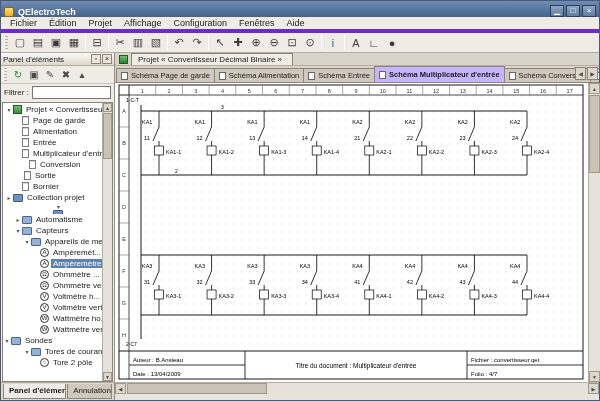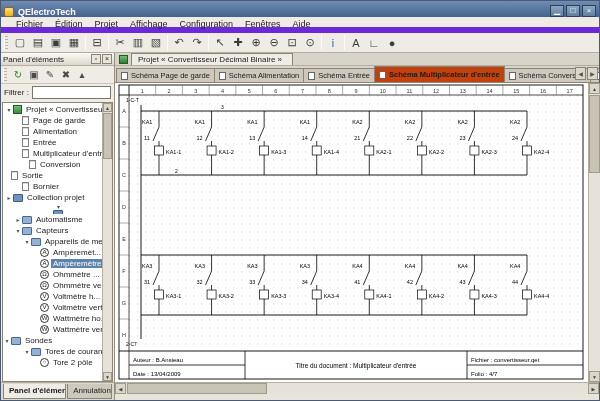--- a/index.html
+++ b/index.html
@@ -7,21 +7,21 @@
   body { font-family:"Liberation Sans", sans-serif; font-size:9px; color:#1b1b1b; background:#e8e4dc; }
   .app { width:600px; height:401px; display:flex; flex-direction:column; border:1px solid #4a5a74; background:#e8e4dc; }
 
   
   .titlebar { height:16px; flex:none; background:linear-gradient(#6e8cb4,#46638e); display:flex; align-items:flex-end; padding:0 3px; color:#fff; }
   .title-icon { width:10px; height:10px; background:linear-gradient(#ffe07a,#e8ae2a); border:1px solid #8a6a12; border-radius:2px; flex:none; }
   .title-text { flex:1; margin-left:4px; font-weight:bold; font-size:9px; white-space:nowrap; overflow:hidden; }
   .win-btn { width:14px; height:12px; margin-left:2px; background:linear-gradient(#8ea6c2,#5f7ea2); border:1px solid #2f4059; color:#fff; font-size:8px; line-height:10px; text-align:center; flex:none; }
 
   
-  .menubar { height:16px; flex:none; background:#efece6; border-bottom:6px solid #6d28d9; display:flex; padding-left:9px; }
+  .menubar { height:16px; flex:none; background:#efece6; border-bottom:4px solid #6d28d9; display:flex; align-items:center; padding-left:3px; }
   .menu-item { padding:2px 6px; white-space:nowrap; }
 
   
   .toolbar { height:20px; flex:none; background:#efece6; border-bottom:1px solid #b4aea2; display:flex; align-items:center; padding:0 2px; overflow:hidden; }
   .grip { width:4px; height:14px; margin:0 3px 0 1px; background:repeating-linear-gradient(to bottom,#b9b3a7 0 1px,transparent 1px 3px); border-left:1px solid #fff; flex:none; }
   .tb-btn { width:18px; height:17px; flex:none; display:flex; align-items:center; justify-content:center; font-size:11px; color:#3c3c3c; border:1px solid transparent; border-radius:2px; }
   .tb-sep { width:1px; height:15px; background:#b4aea2; border-right:1px solid #fbfaf7; margin:0 2px; flex:none; }
 
   
   .bodyrow { flex:1; min-height:0; display:flex; }
@@ -61,21 +61,21 @@
   .p-tab.active { background:#efece6; font-weight:bold; }
 
   
   .main { flex:1; min-width:0; display:flex; flex-direction:column;justify-content:space-between; }
   .project-tab-row { height:13px; flex:none; background:#d9d4ca; border-bottom:1px solid #b4aea2; display:flex; align-items:flex-end; padding-left:2px; }
   .proj-icon { width:9px; height:9px; flex:none; background:linear-gradient(#6fbf6f,#2f7d2f); border:1px solid #1f5c1f; margin:0 3px 1px 2px; }
   .project-tab { background:#efece6; border:1px solid #8b8577; border-bottom:none; font-size:8px; padding:1px 10px 1px 6px; white-space:nowrap; overflow:hidden; }
 
   .schema-tab-row { height:17px; flex:none; background:#d9d4ca; border-bottom:1px solid #8b8577; display:flex; align-items:flex-end; padding:1px 24px 0 1px; position:relative; overflow:hidden; }
   .s-tab { flex:none; display:flex; align-items:center; gap:3px; font-size:7.5px; padding:2px 4px; height:14px; background:#cfc9bd; border:1px solid #8b8577; border-bottom:none; margin-right:-1px; white-space:nowrap; }
-  .s-tab.active { background:#c2410c; height:16px; font-weight:bold; }
+  .s-tab.active { background:#c4b5fd; height:16px; font-weight:bold; }
   .doc-icon { width:7px; height:8px; flex:none; background:#fff; border:1px solid #666; }
   .tab-scrolls { position:absolute; right:1px; bottom:2px; display:flex; gap:1px; }
   .tab-scroll-btn { width:11px; height:13px; background:#dcd7cb; border:1px solid #8b8577; font-size:6px; line-height:12px; text-align:center; color:#555; }
 
   .diagram-strip { flex:1; min-height:0; display:flex; }
   .diagram-area { flex:none; width:473px; background:#fff; overflow:hidden; }
   svg text { font-family:"Liberation Sans", sans-serif; }
 
   .v-scroll { width:12px; flex:none; background:#e6e2da; border-left:1px solid #b4aea2; position:relative; }
   .vs-btn { position:absolute; left:0; right:0; height:11px; background:#dcd7cb; border:1px solid #a09a8c; font-size:5px; text-align:center; line-height:10px; color:#444; }
@@ -188,21 +188,21 @@
             <div class="tree-row" style="padding-left: 11px;">
               <span class="expander"></span>
               <span class="ti ti-page"></span>
               <span class="tree-label">Multiplicateur d'entrée</span>
             </div>
             <div class="tree-row" style="padding-left: 18px;">
               <span class="expander"></span>
               <span class="ti ti-page"></span>
               <span class="tree-label">Conversion</span>
             </div>
-            <div class="tree-row" style="padding-left: 0;">
+            <div class="tree-row" style="padding-left: 13px;">
               <span class="expander"></span>
               <span class="ti ti-page"></span>
               <span class="tree-label">Sortie</span>
             </div>
             <div class="tree-row" style="padding-left: 11px;">
               <span class="expander"></span>
               <span class="ti ti-page"></span>
               <span class="tree-label">Bornier</span>
             </div>
             <div class="tree-row" style="padding-left: 2px;">

